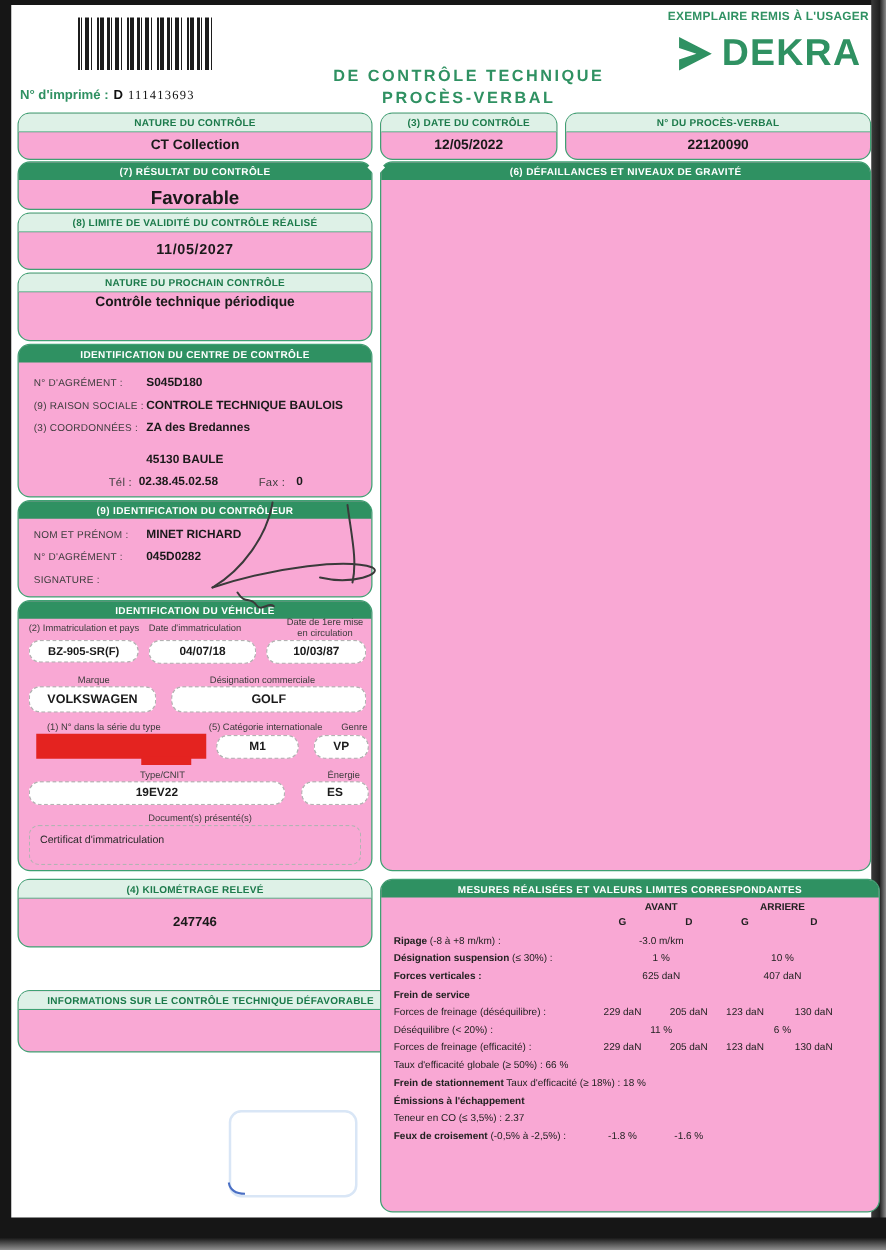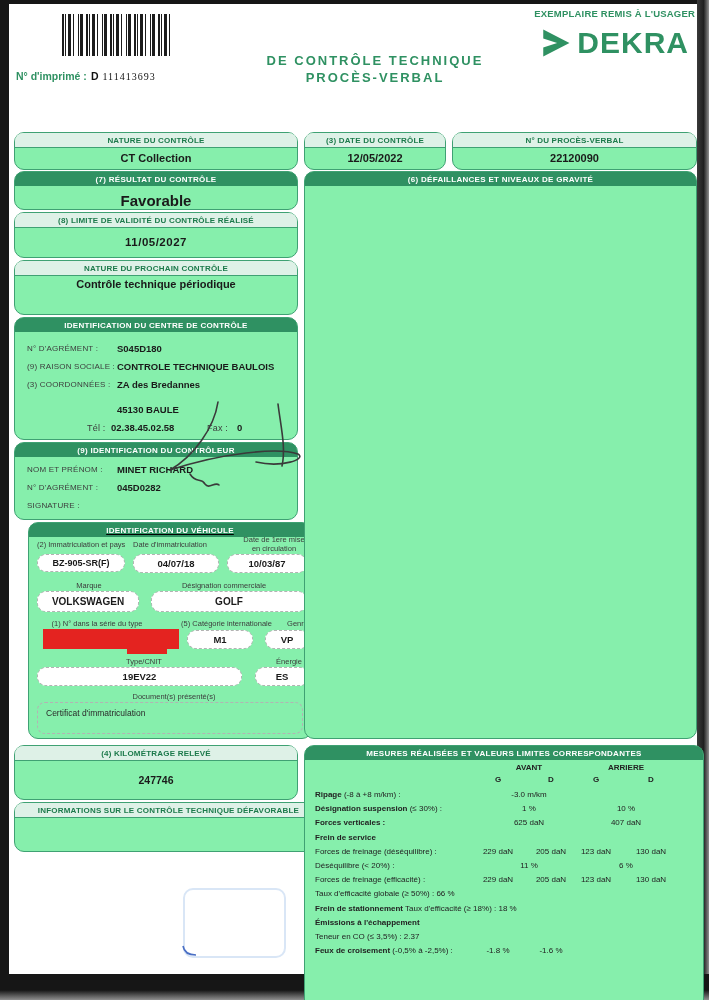--- a/index.html
+++ b/index.html
@@ -22,21 +22,21 @@
     background:repeating-linear-gradient(90deg,#1c1c1c 0 2px,#fff 2px 3px,#1c1c1c 3px 4px,#fff 4px 6px,#1c1c1c 6px 9px,#fff 9px 11px,#1c1c1c 11px 12px,#fff 12px 16px,#1c1c1c 16px 17px,#fff 17px 18px,#1c1c1c 18px 21px,#fff 21px 24px);}
   .imprime{position:absolute;left:16px;top:70px;font-size:10.5px;font-weight:bold;color:var(--green);}
   .imprime .d{color:#111;margin-left:4px;}
   .imprime .num{font-family:"Liberation Serif",serif;font-weight:normal;color:#111;font-size:10px;letter-spacing:1px;margin-left:4px;}
   .doc-title{position:absolute;left:240px;top:52px;width:270px;text-align:center;color:var(--green);font-weight:bold;font-size:13px;letter-spacing:2px;line-height:17px;}
   .copy-notice{position:absolute;right:14px;top:8px;font-size:9.5px;font-weight:bold;color:var(--green);letter-spacing:.2px;}
   .dekra{position:absolute;right:20px;top:26px;display:flex;align-items:center;gap:4px;}
   .dekra svg{width:34px;height:34px;}
   .dekra .word{color:var(--green);font-weight:bold;font-size:30px;letter-spacing:1px;}
 
-  .sec{position:absolute;border:1.5px solid var(--green-border);border-radius:10px;background:#86efac;margin-top:42px;}
+  .sec{position:absolute;border:1.5px solid var(--green-border);border-radius:10px;background:#f9a8d4;}
   .head-pale{background:var(--pale);color:var(--green-dark);font-size:8px;font-weight:bold;text-align:center;padding:3px 0 2px;border-bottom:1.5px solid var(--green-border);border-radius:8px 8px 0 0;letter-spacing:.2px;}
   .head-solid{background:var(--green);color:#fff;font-size:8px;font-weight:bold;text-align:center;padding:3px 0 2px;border-radius:8px 8px 0 0;letter-spacing:.3px;}
   .val-center{text-align:center;color:var(--ink);}
   .diamond{position:absolute;left:296px;top:129px;width:10px;height:10px;background:#fff;transform:rotate(45deg);}
 
   .lab{position:absolute;font-size:8px;color:#3c3c3c;letter-spacing:.2px;}
   .val{position:absolute;font-size:9.5px;font-weight:bold;color:var(--ink);}
   .pill{position:absolute;border:1px dashed #b3b3b3;border-radius:9px;text-align:center;font-size:9.5px;font-weight:bold;color:var(--ink);background:#fff;}
   .flab{position:absolute;font-size:7.5px;color:#3c3c3c;text-align:center;}
   .redact{position:absolute;background:#e42320;}
@@ -122,21 +122,21 @@
 
   <div class="sec" style="left:14px;top:400px;width:284px;height:78px;">
     <div class="head-solid">(9) IDENTIFICATION DU CONTRÔLEUR</div>
     <span class="lab" style="left:12px;top:22px;">NOM ET PRÉNOM :</span>
     <span class="val" style="left:102px;top:21px;">MINET RICHARD</span>
     <span class="lab" style="left:12px;top:40px;">N° D'AGRÉMENT :</span>
     <span class="val" style="left:102px;top:39px;">045D0282</span>
     <span class="lab" style="left:12px;top:58px;">SIGNATURE :</span>
   </div>
 
-  <div class="sec" style="left:28px;top:480px;width:284px;height:217px;text-decoration:underline;">
+  <div class="sec" style="left:14px;top:480px;width:284px;height:217px;">
     <div class="head-solid">IDENTIFICATION DU VÉHICULE</div>
     <span class="flab" style="left:8px;top:17px;">(2) Immatriculation et pays</span>
     <span class="flab" style="left:104px;top:17px;">Date d'immatriculation</span>
     <span class="flab" style="left:200px;top:12px;width:90px;">
       <span>Date de 1ere mise</span><br>
       <span>en circulation</span>
     </span>
     <span class="pill" style="left:8px;top:31px;width:88px;padding:3px 0;font-size:9px;">BZ-905-SR(F)</span>
     <span class="pill" style="left:104px;top:31px;width:86px;padding:3px 0;">04/07/18</span>
     <span class="pill" style="left:198px;top:31px;width:80px;padding:3px 0;">10/03/87</span>
@@ -161,21 +161,21 @@
 
     <span class="flab" style="left:80px;top:169px;width:130px;">Document(s) présenté(s)</span>
     <div class="dashedbox" style="left:8px;top:179px;width:266px;height:32px;">Certificat d'immatriculation</div>
   </div>
 
   <div class="sec" style="left:14px;top:703px;width:284px;height:55px;">
     <div class="head-pale">(4) KILOMÉTRAGE RELEVÉ</div>
     <div class="val-center" style="font-size:10.5px;font-weight:bold;padding-top:13px;">247746</div>
   </div>
 
-  <div class="sec" style="left:14px;top:760px;width:309px;height:50px;">
+  <div class="sec" style="left:14px;top:792px;width:309px;height:50px;">
     <div class="head-pale">INFORMATIONS SUR LE CONTRÔLE TECHNIQUE DÉFAVORABLE</div>
     <div></div>
   </div>
 
   <div class="sec" style="left:304px;top:129px;width:393px;height:568px;">
     <div class="head-solid">(6) DÉFAILLANCES ET NIVEAUX DE GRAVITÉ</div>
     <div></div>
   </div>
 
   <div class="sec" style="left:304px;top:703px;width:400px;height:267px;">

